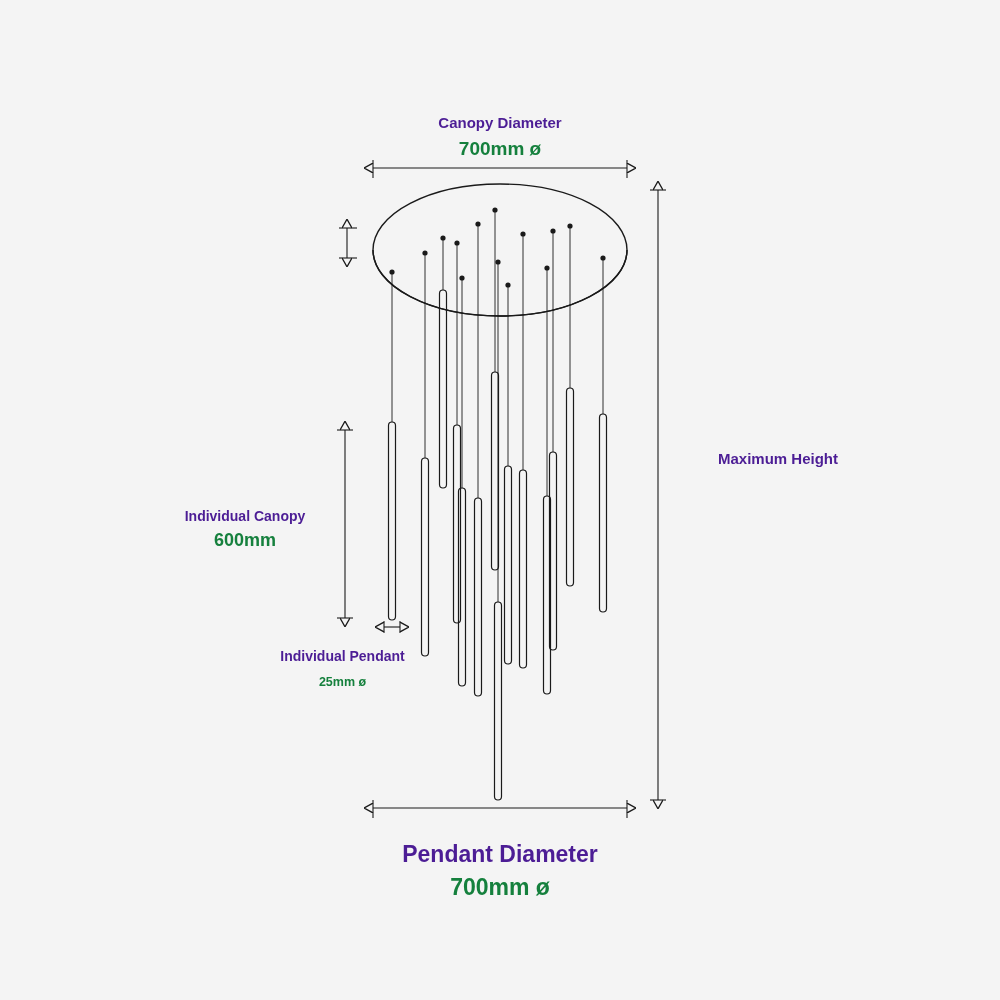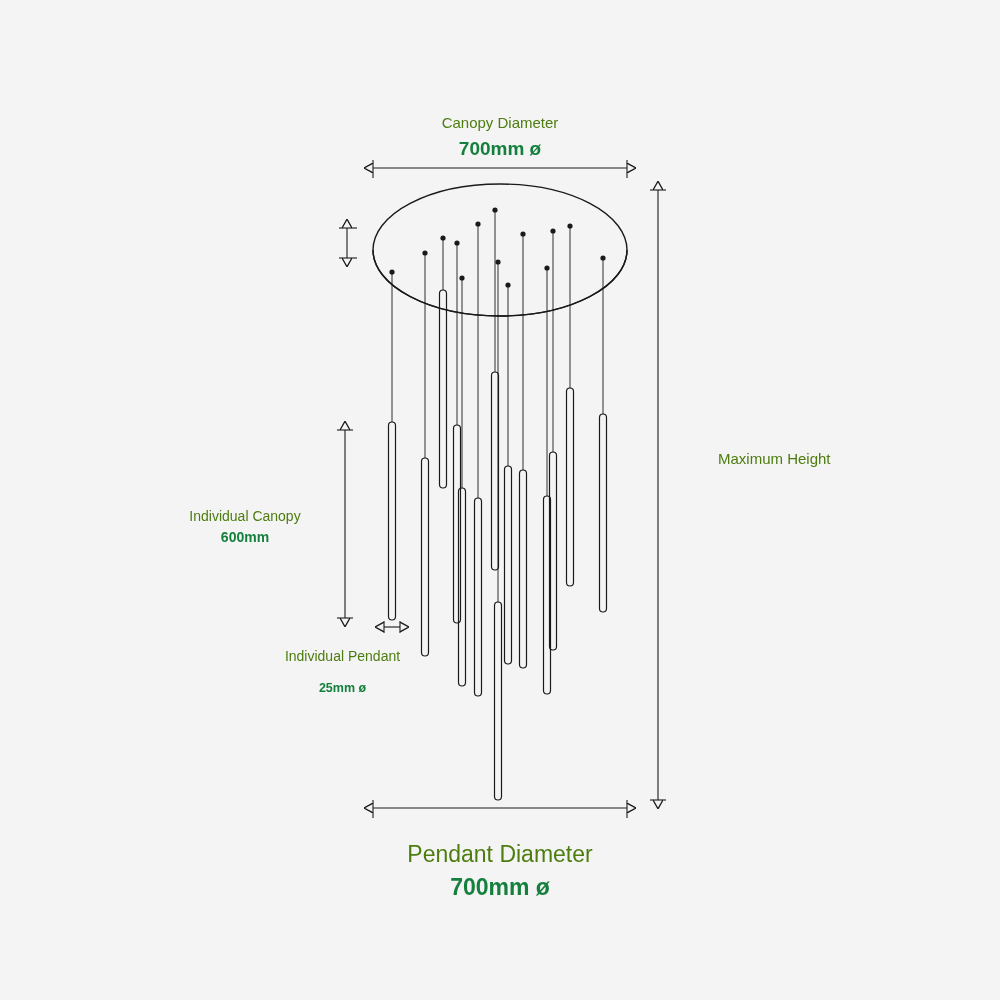--- a/index.html
+++ b/index.html
@@ -22,22 +22,23 @@
     width: 1000px;
     height: 1000px;
   }
   .lbl {
     position: absolute;
     text-align: center;
     white-space: nowrap;
     line-height: 1.25;
   }
   .lbl .name {
-    color: #4d7c0f;
+    color: #4c1d95;
     display: block;
+    font-weight: bold;
   }
   .lbl .val {
     color: #15803d;
     font-weight: bold;
     display: block;
   }
 
   
   #canopy-diameter-label {
     left: 330px;
@@ -58,31 +59,31 @@
   #canopy-height-label .val { font-size: 17px; margin-top: 3px; }
 
   
   #individual-height-label {
     left: 160px;
     top: 508px;
     width: 170px;
     text-align: center;
   }
   #individual-height-label .name { font-size: 14px; }
-  #individual-height-label .val { font-size: 14px; margin-top: 3px; text-align: center; }
+  #individual-height-label .val { font-size: 18px; margin-top: 3px; text-align: center; }
 
   
   #individual-diameter-label {
     left: 250px;
     top: 648px;
     width: 185px;
     text-align: center;
   }
   #individual-diameter-label .name { font-size: 14px; }
-  #individual-diameter-label .val { font-size: 12.5px; margin-top: 15px; }
+  #individual-diameter-label .val { font-size: 12.5px; margin-top: 9px; }
 
   
   #maximum-height-label {
     left: 676px;
     top: 450px;
     width: 250px;
     text-align: left;
     margin-left: 42px;
   }
   #maximum-height-label .name { font-size: 15px; }

